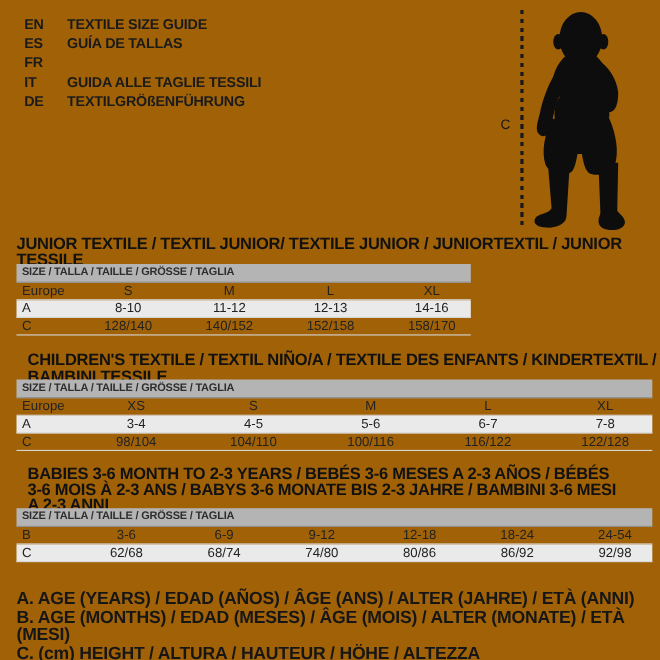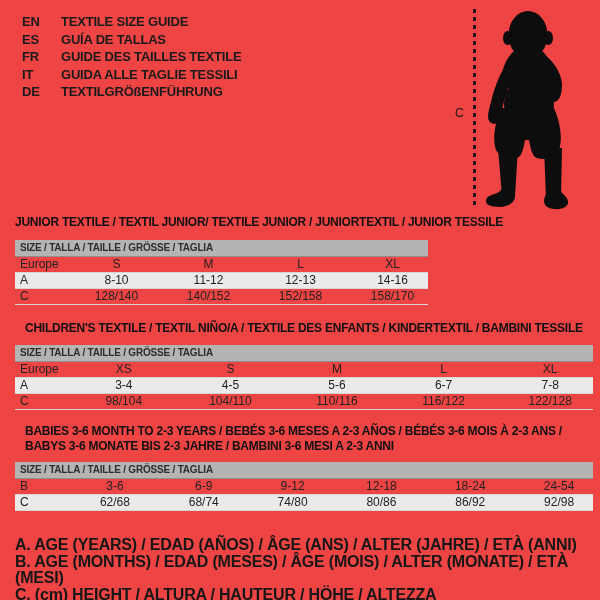--- a/index.html
+++ b/index.html
@@ -1,32 +1,32 @@
 <!DOCTYPE html>
 <html><head>
 <meta charset="utf-8">
 <style>
   html,body{margin:0;padding:0;background:#fff;}
   .canvas{
-    position:relative;width:600px;height:600px;background:#ef4444;overflow:hidden;
+    position:relative;width:600px;height:600px;background:#a16207;overflow:hidden;
     font-family:"Liberation Sans",sans-serif;color:#1a1a1a;
   }
   
   .langs{position:absolute;left:22px;top:13px;}
   .lang-row{display:flex;line-height:17.5px;font-size:13px;font-weight:700;letter-spacing:-0.2px;}
   .lang-code{width:39px;}
   
   .dash-line{
     position:absolute;left:473px;top:9px;width:3px;height:199px;
     background:repeating-linear-gradient(to bottom,#1a1a1a 0 4px,transparent 4px 8px);
   }
   .figure-c{position:absolute;left:455px;top:106px;font-size:12.5px;font-weight:400;}
   .baby{position:absolute;left:482px;top:8px;}
   
-  .sec-title{position:absolute;font-size:12px;font-weight:700;letter-spacing:-0.25px;line-height:14.5px;color:#111;}
+  .sec-title{position:absolute;font-size:15px;font-weight:700;letter-spacing:-0.25px;line-height:14.5px;color:#111;}
   #title1{left:15px;top:215px;width:560px;}
   #title2{left:25px;top:321px;width:585px;}
   #title3{left:25px;top:424px;width:540px;}
   
   .table{position:absolute;left:15px;}
   #table1{top:240px;width:413px;}
   #table2{top:345px;width:578px;}
   #table3{top:462px;width:578px;}
   .band{
     height:17px;line-height:16px;background:#b4b4b4;border-bottom:1px solid #8f8f8f;
@@ -53,21 +53,20 @@
     <div class="lang-row">
       <span class="lang-code">EN</span>
       <span class="lang-label">TEXTILE SIZE GUIDE</span>
     </div>
     <div class="lang-row">
       <span class="lang-code">ES</span>
       <span class="lang-label">GUÍA DE TALLAS</span>
     </div>
     <div class="lang-row">
       <span class="lang-code">FR</span>
-      <span class="lang-label">GUIDE DES TAILLES TEXTILE</span>
     </div>
     <div class="lang-row">
       <span class="lang-code">IT</span>
       <span class="lang-label">GUIDA ALLE TAGLIE TESSILI</span>
     </div>
     <div class="lang-row">
       <span class="lang-code">DE</span>
       <span class="lang-label">TEXTILGRÖßENFÜHRUNG</span>
     </div>
   </div>
@@ -134,21 +133,21 @@
       <span class="tcell">3-4</span>
       <span class="tcell">4-5</span>
       <span class="tcell">5-6</span>
       <span class="tcell">6-7</span>
       <span class="tcell">7-8</span>
     </div>
     <div class="trow">
       <span class="tlabel">C</span>
       <span class="tcell">98/104</span>
       <span class="tcell">104/110</span>
-      <span class="tcell">110/116</span>
+      <span class="tcell">100/116</span>
       <span class="tcell">116/122</span>
       <span class="tcell">122/128</span>
     </div>
   </div>
 
   <div class="sec-title" id="title3">BABIES 3-6 MONTH TO 2-3 YEARS / BEBÉS 3-6 MESES A 2-3 AÑOS / BÉBÉS 3-6 MOIS À 2-3 ANS / BABYS 3-6 MONATE BIS 2-3 JAHRE / BAMBINI 3-6 MESI A 2-3 ANNI</div>
   <div class="table" id="table3">
     <div class="band">SIZE / TALLA / TAILLE / GRÖSSE / TAGLIA</div>
     <div class="trow">
       <span class="tlabel">B</span>

